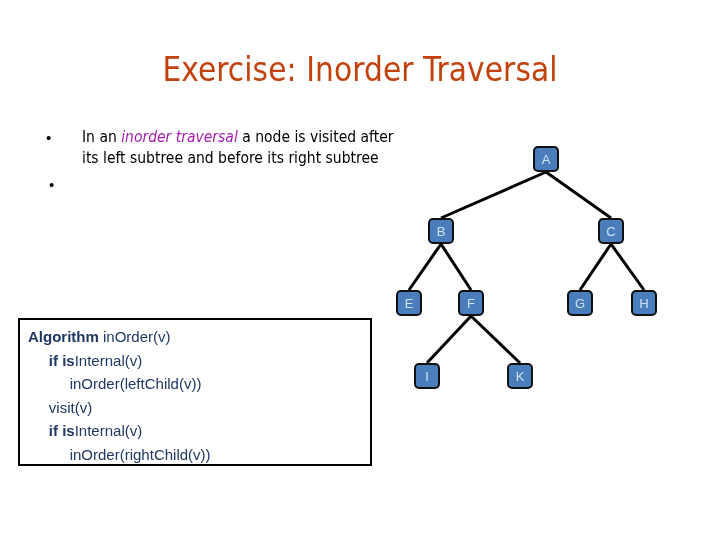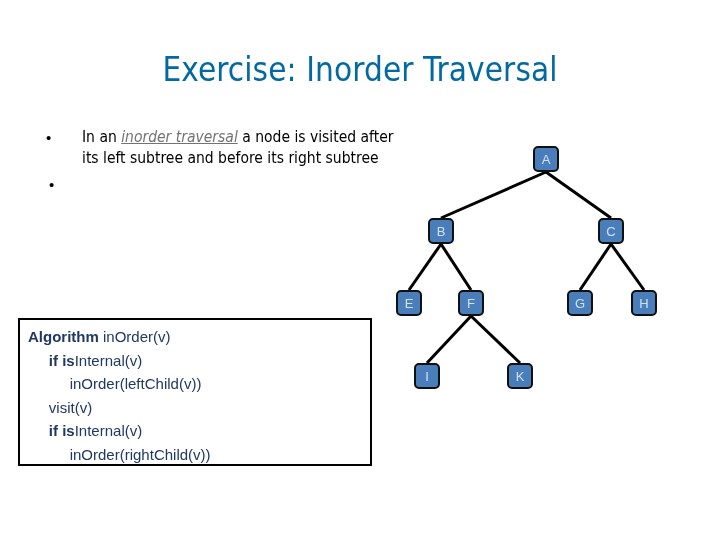--- a/index.html
+++ b/index.html
@@ -20,21 +20,21 @@
   
   #slide-title {
     position: absolute;
     left: 0;
     top: 50px;
     width: 720px;
     text-align: center;
     font-family: "DejaVu Sans Condensed", "Liberation Sans", sans-serif;
     font-size: 33px;
     font-weight: 400;
-    color: #0369a1;
+    color: #c2410c;
     letter-spacing: 0.1px;
     white-space: nowrap;
   }
 
   
   #bullets {
     position: absolute;
     left: 46px;
     top: 127px;
     width: 350px;
@@ -58,24 +58,23 @@
     display: block;
     margin-left: 36px;
     font-family: "DejaVu Sans Condensed", "Liberation Sans", sans-serif;
     font-size: 15.5px;
     line-height: 21px;
     color: #000000;
   }
   #bullet-row-2 .bullet-mark { left: 3px; }
   #bullet-row-2 .bullet-text { margin-left: 39px; }
   .em-red {
-    color: #737373;
+    color: #a21caf;
     font-style: italic;
     font-weight: 500;
-    text-decoration: underline;
   }
 
   
   #algorithm-box {
     position: absolute;
     left: 18px;
     top: 318px;
     width: 354px;
     height: 148px;
     border: 2px solid #000000;

